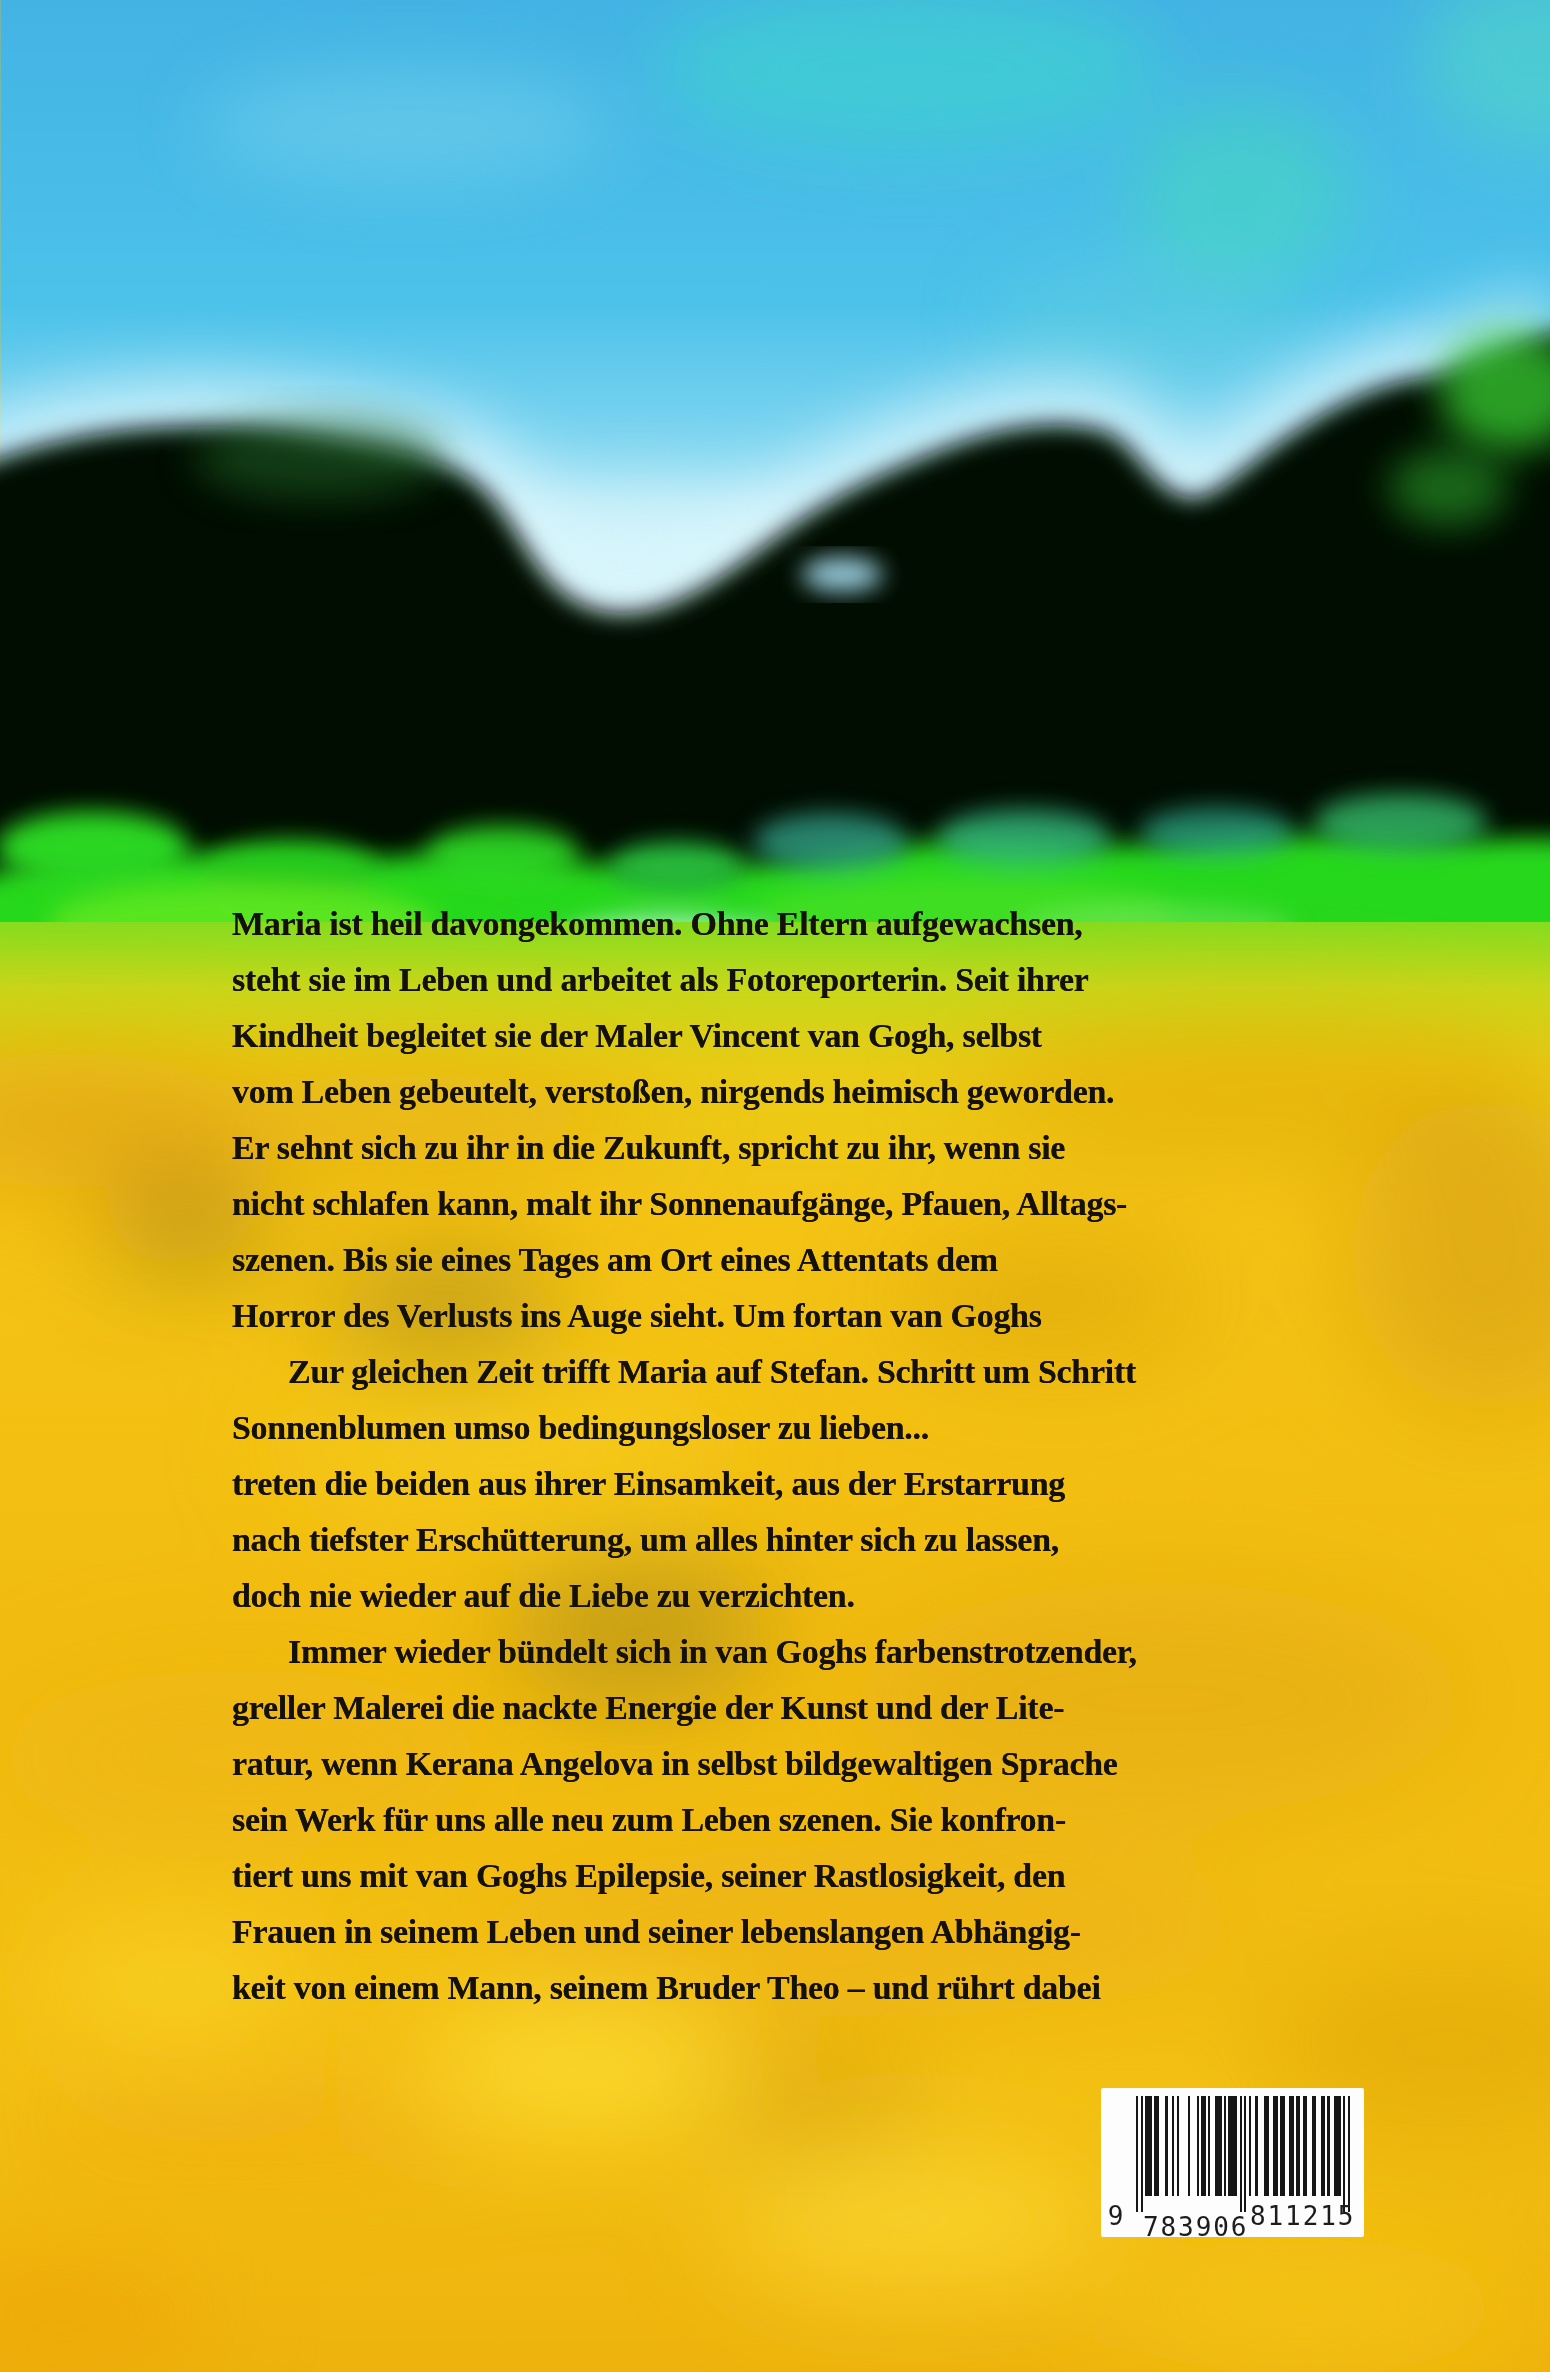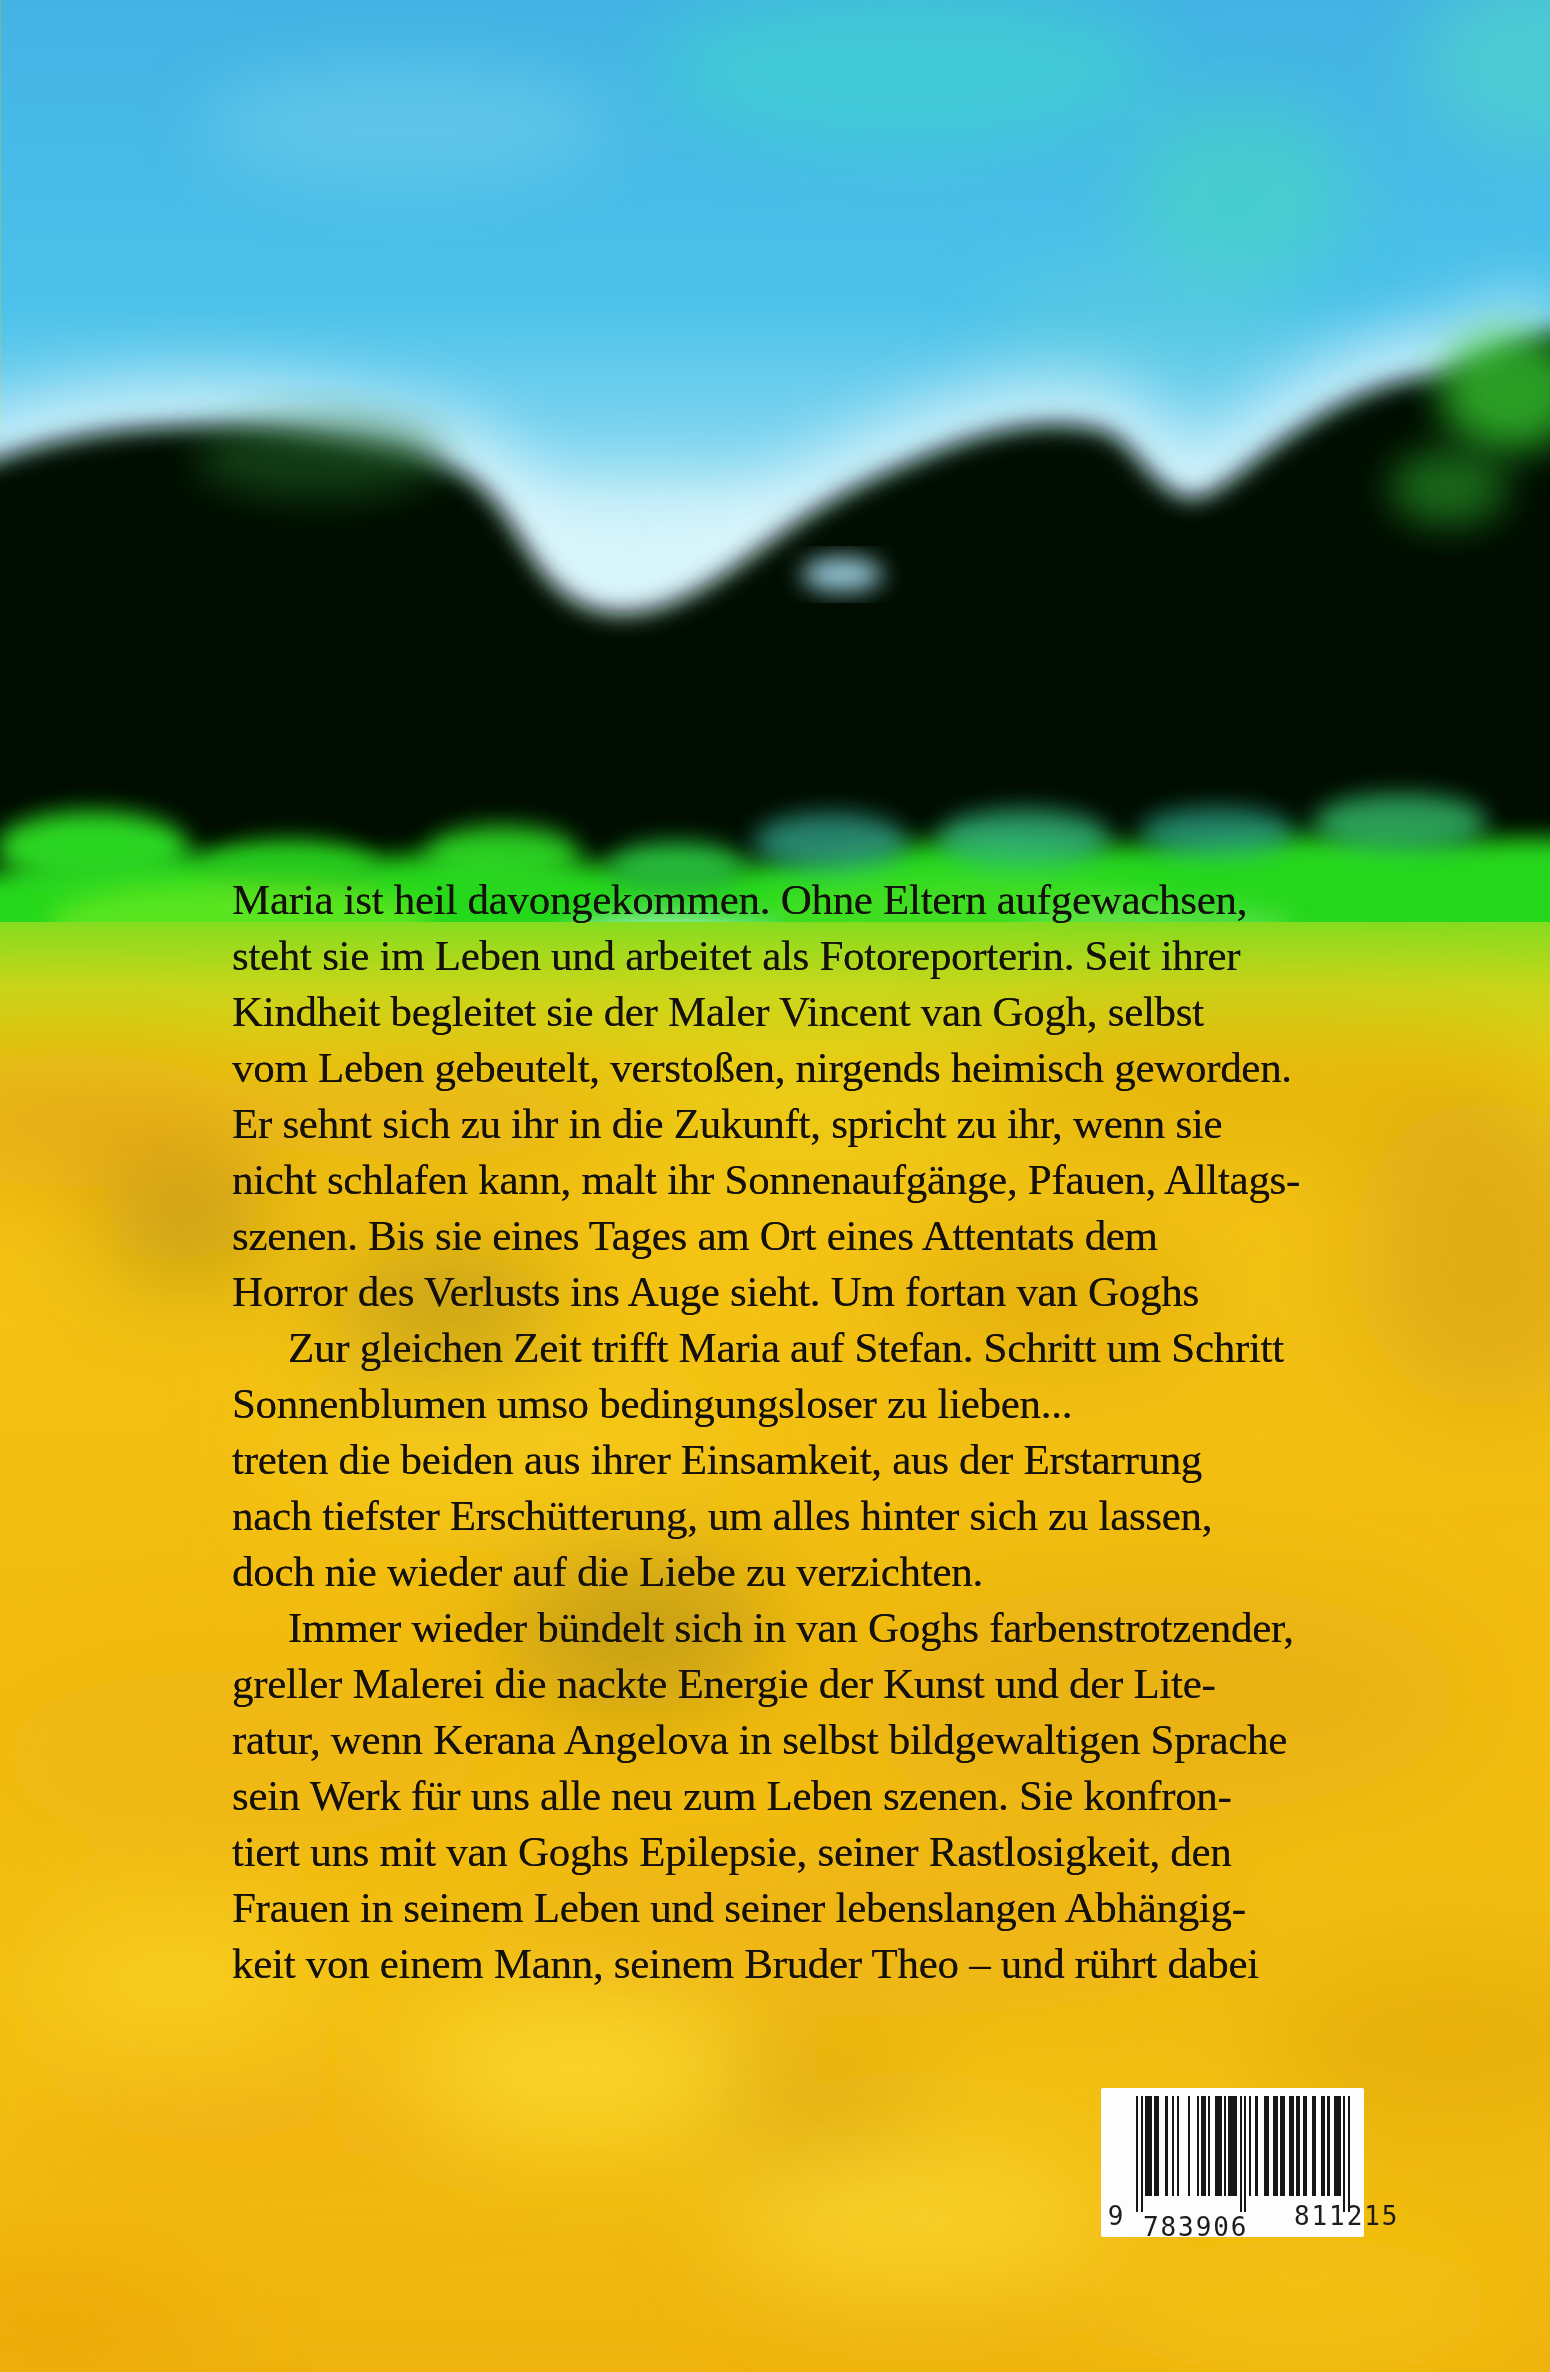--- a/index.html
+++ b/index.html
@@ -9,27 +9,28 @@
     height:2372px;
     overflow:hidden;
     background:#f2c014;
     font-family:"Liberation Serif","DejaVu Serif",serif;
   }
   .bg-art{position:absolute;inset:0;display:block;}
   
   .blurb{
     position:absolute;
     left:232px;
-    top:872px;
+    top:896px;
     width:1197px;
-    font-size:43px;
+    font-size:34px;
     line-height:56px;
     letter-spacing:-0.3px;
     color:var(--ink,#14100a);
     text-shadow:0 0 0.6px rgba(20,16,8,0.75);
+    font-weight:bold;
   }
   .blurb .line{white-space:pre;height:56px;}
   .blurb .line.indent{padding-left:56px;}
   
   .barcode{
     position:absolute;
     left:1101px;
     top:2088px;
     width:263px;
     height:149px;
@@ -51,21 +52,21 @@
   .digits{
     position:absolute;
     left:0;top:112px;right:0;height:33px;
     font-family:"DejaVu Sans Mono","Liberation Mono",monospace;
     font-size:26px;
     line-height:33px;
     color:#1c1c1c;
   }
   .digit-first{position:absolute;left:6.8px;top:0;}
   .digit-group1{position:absolute;left:42px;width:97px;top:0;text-align:center;letter-spacing:1.9px;margin-top:11px;}
-  .digit-group2{position:absolute;left:149px;width:97px;top:0;text-align:center;letter-spacing:1.9px;margin-left:44px;}
+  .digit-group2{position:absolute;left:149px;width:97px;top:0;text-align:center;letter-spacing:1.9px;}
 </style>
 </head>
 <body>
 
 <div class="page">
 
   <svg class="bg-art" viewBox="0 0 1606 2457" width="1551" height="2372" aria-hidden="true">
     <defs>
       <linearGradient id="gradSky" x1="0" y1="0" x2="0" y2="1">
         <stop offset="0" stop-color="#43b3e4"></stop>

